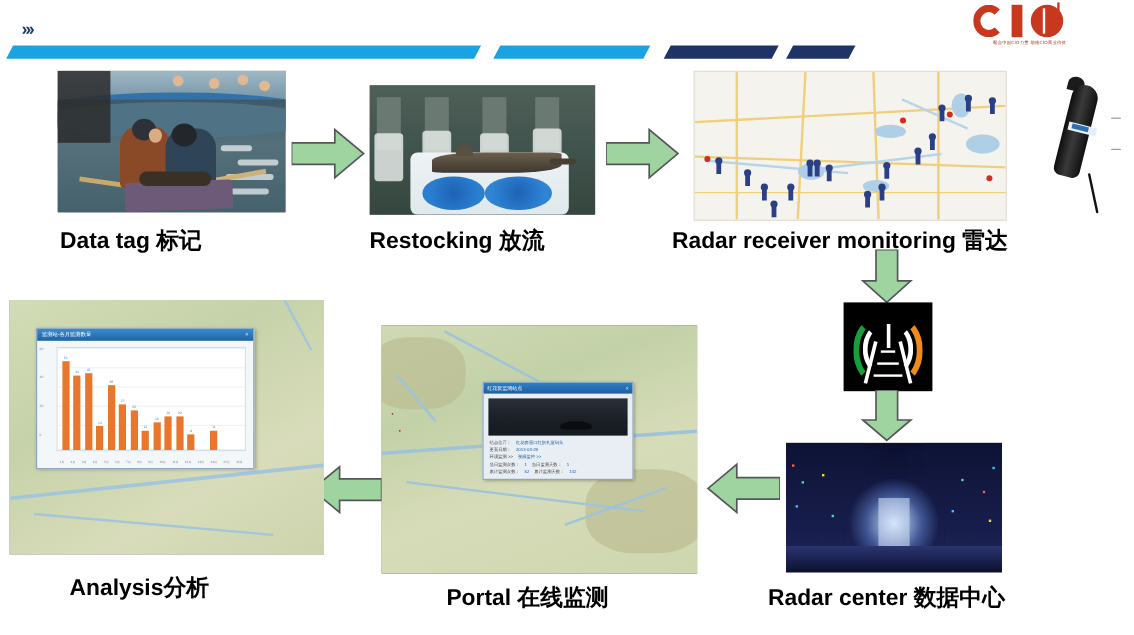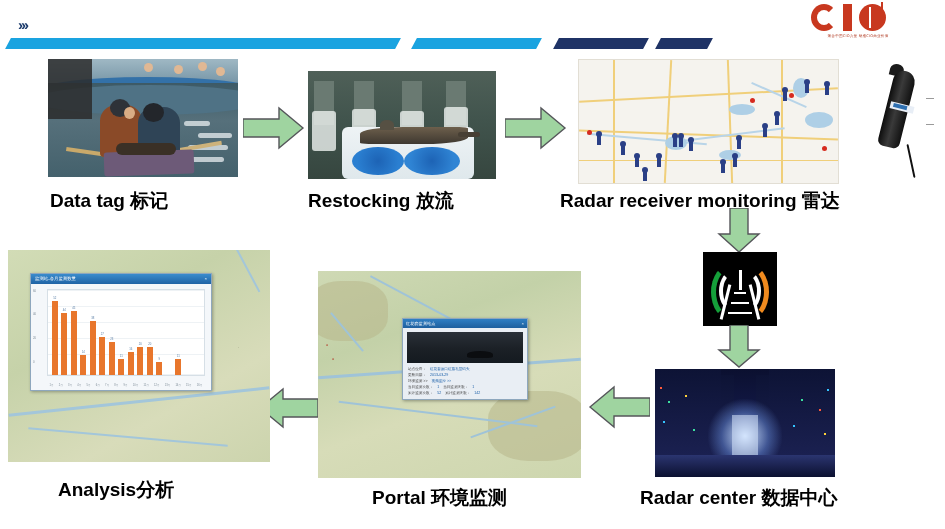--- a/index.html
+++ b/index.html
@@ -422,21 +422,21 @@
       </div>
       <div class="pt-row">
         <span class="pt-k">累计监测次数：</span>
         <span class="pt-v">52</span>
         <span class="pt-k">累计监测天数：</span>
         <span class="pt-v">142</span>
       </div>
     </div>
   </div>
 </div>
-<div class="caption" style="left:372px;top:485px;font-size:19px;">Portal 环境监测</div>
+<div class="caption" style="left:372px;top:485px;font-size:19px;">Portal 在线监测</div>
 
 <div class="arrow" style="left:258px;top:387px;">
   <svg width="60" height="42" viewBox="0 0 60 42">
     <polygon points="60,12 25,12 25,2 2,21 25,40 25,30 60,30" fill="#9fd4a0" stroke="#55565a" stroke-width="1.4"></polygon>
   </svg>
 </div>
 
 <div class="media" id="analysis">
   <div class="an-bg"></div>
   <div class="an-river" style="left:0;top:150px;width:262px;height:3px;transform:rotate(-6deg);"></div>

